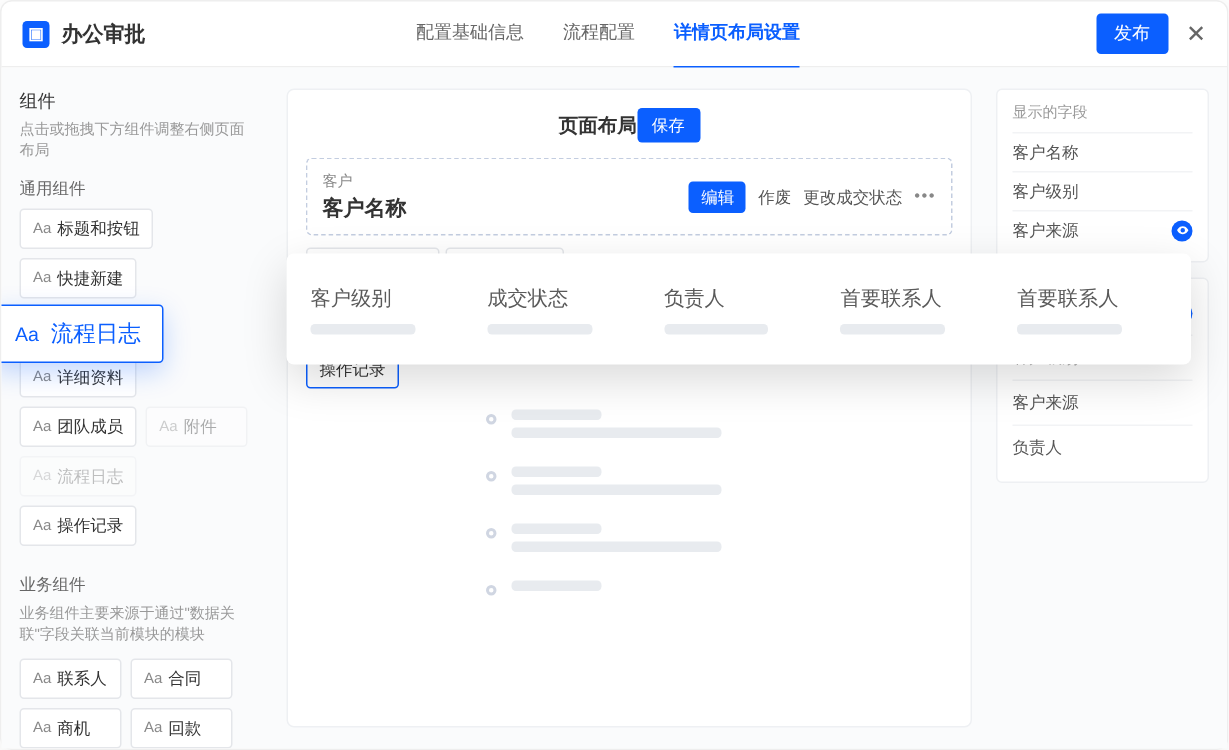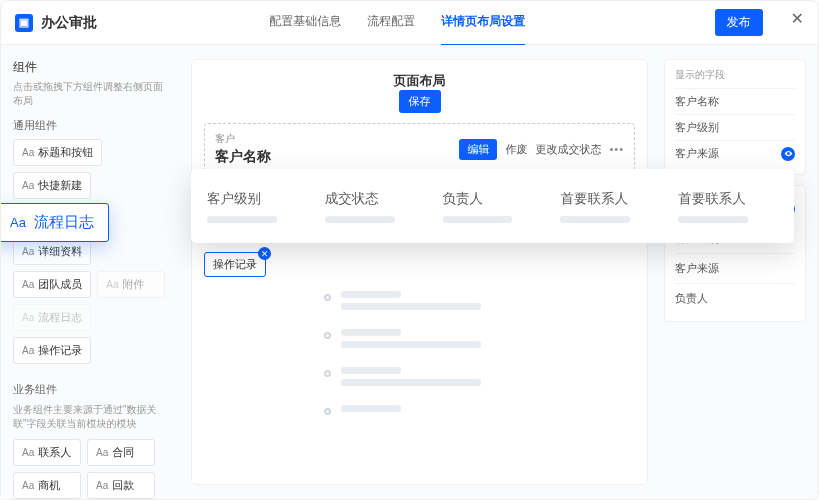--- a/index.html
+++ b/index.html
@@ -6,21 +6,21 @@
   body { font-family: -apple-system, "PingFang SC", "Microsoft YaHei", sans-serif; background: #fff; font-size: 12px; color: #333; width: 819px; height: 500px; overflow: hidden; }
   .app { width: 819px; height: 500px; display: flex; flex-direction: column; border: 1px solid #eee; border-radius: 8px; box-shadow: 0 4px 20px rgba(0,0,0,0.08); position: relative; }
 
   
   .header { display: flex; align-items: center; height: 44px; padding: 0 14px; border-bottom: 1px solid #eee; }
   .logo-box { width: 18px; height: 18px; background: #0b5fff; border-radius: 3px; display: flex; align-items: center; justify-content: center; color: #fff; font-size: 11px; font-weight: bold; margin-right: 8px; }
   .app-title { font-size: 14px; font-weight: 600; }
   .tabs { display: flex; gap: 26px; margin: 0 auto; }
   .tab { font-size: 12px; color: #666; padding: 14px 0; cursor: pointer; }
   .tab.active { color: #0b5fff; border-bottom: 2px solid #0b5fff; font-weight: 700; }
-  .hdr-right { display: flex; align-items: flex-start; gap: 28px; padding-left: 17px; }
+  .hdr-right { display: flex; align-items: center; gap: 12px; padding-left: 17px; }
   .btn-primary { background: #0b5fff; color: #fff; border: none; border-radius: 3px; padding: 5px 12px; font-size: 12px; cursor: pointer; }
   .close-x { font-size: 16px; color: #666; cursor: pointer; }
 
   
   .body { flex: 1; display: flex; overflow: hidden; background: #fafbfc; }
 
   
   .sidebar { width: 178px; padding: 14px 12px; background: #fafbfc; overflow: hidden; position: relative; }
   .sb-title { font-size: 12px; font-weight: 400; margin-bottom: 4px; }
   .sb-desc { font-size: 10px; color: #999; line-height: 1.4; margin-bottom: 8px; }
@@ -28,21 +28,21 @@
   .chips { display: flex; flex-wrap: wrap; gap: 6px; }
   .chip { background: #fff; border: 1px solid #e4e6ea; border-radius: 3px; padding: 5px 8px; font-size: 11px; display: flex; align-items: center; gap: 4px; cursor: grab; min-width: 68px; }
   .chip .aa { color: #888; font-size: 10px; }
   .chip.dragging { box-shadow: 0 6px 18px rgba(11,95,255,0.25); border: 1px solid #0b5fff; background: #fff; position: absolute; top: 158px; left: -6px; padding: 9px 14px; font-size: 15px; z-index: 100; width: auto; min-width: 110px; }
   .chip.dragging .aa { color: #0b5fff; font-size: 13px; margin-right: 4px;}
   .chip.dragging span:last-child { color: #0b5fff; font-weight: 500; }
 
   
   .main { flex: 1; padding: 14px 12px; overflow: hidden; }
   .panel { background: #fff; border: 1px solid #eef0f3; border-radius: 5px; padding: 12px; height: 100%; overflow: hidden;}
-  .panel-head { display: flex; align-items: center; justify-content: center; margin-bottom: 10px; flex-direction: column; }
+  .panel-head { display: flex; align-items: center; justify-content: center; margin-bottom: 10px; }
   .panel-title { font-size: 13px; font-weight: 600; }
   .btn-small { background: #0b5fff; color: #fff; border-radius: 3px; border: none; padding: 4px 10px; font-size: 11px; cursor: pointer; }
   .record-box { border: 1px dashed #c3cde0; border-radius: 4px; padding: 8px 10px; margin-bottom: 8px; }
   .record-top { display: flex; align-items: center; justify-content: space-between; }
   .record-label { font-size: 10px; color: #888; margin-bottom: 2px; }
   .record-name { font-size: 14px; font-weight: 600; }
   .record-actions { display: flex; gap: 8px; align-items: center; font-size: 11px; color: #555; justify-content: space-between;}
   .record-actions .pill { background: #0b5fff; color: #fff; border-radius: 3px; padding: 3px 8px; }
   .record-actions .more { color: #888; cursor: pointer; letter-spacing: 1px;}
   .subtabs { display: flex; gap: 4px; margin-bottom: 10px; }

